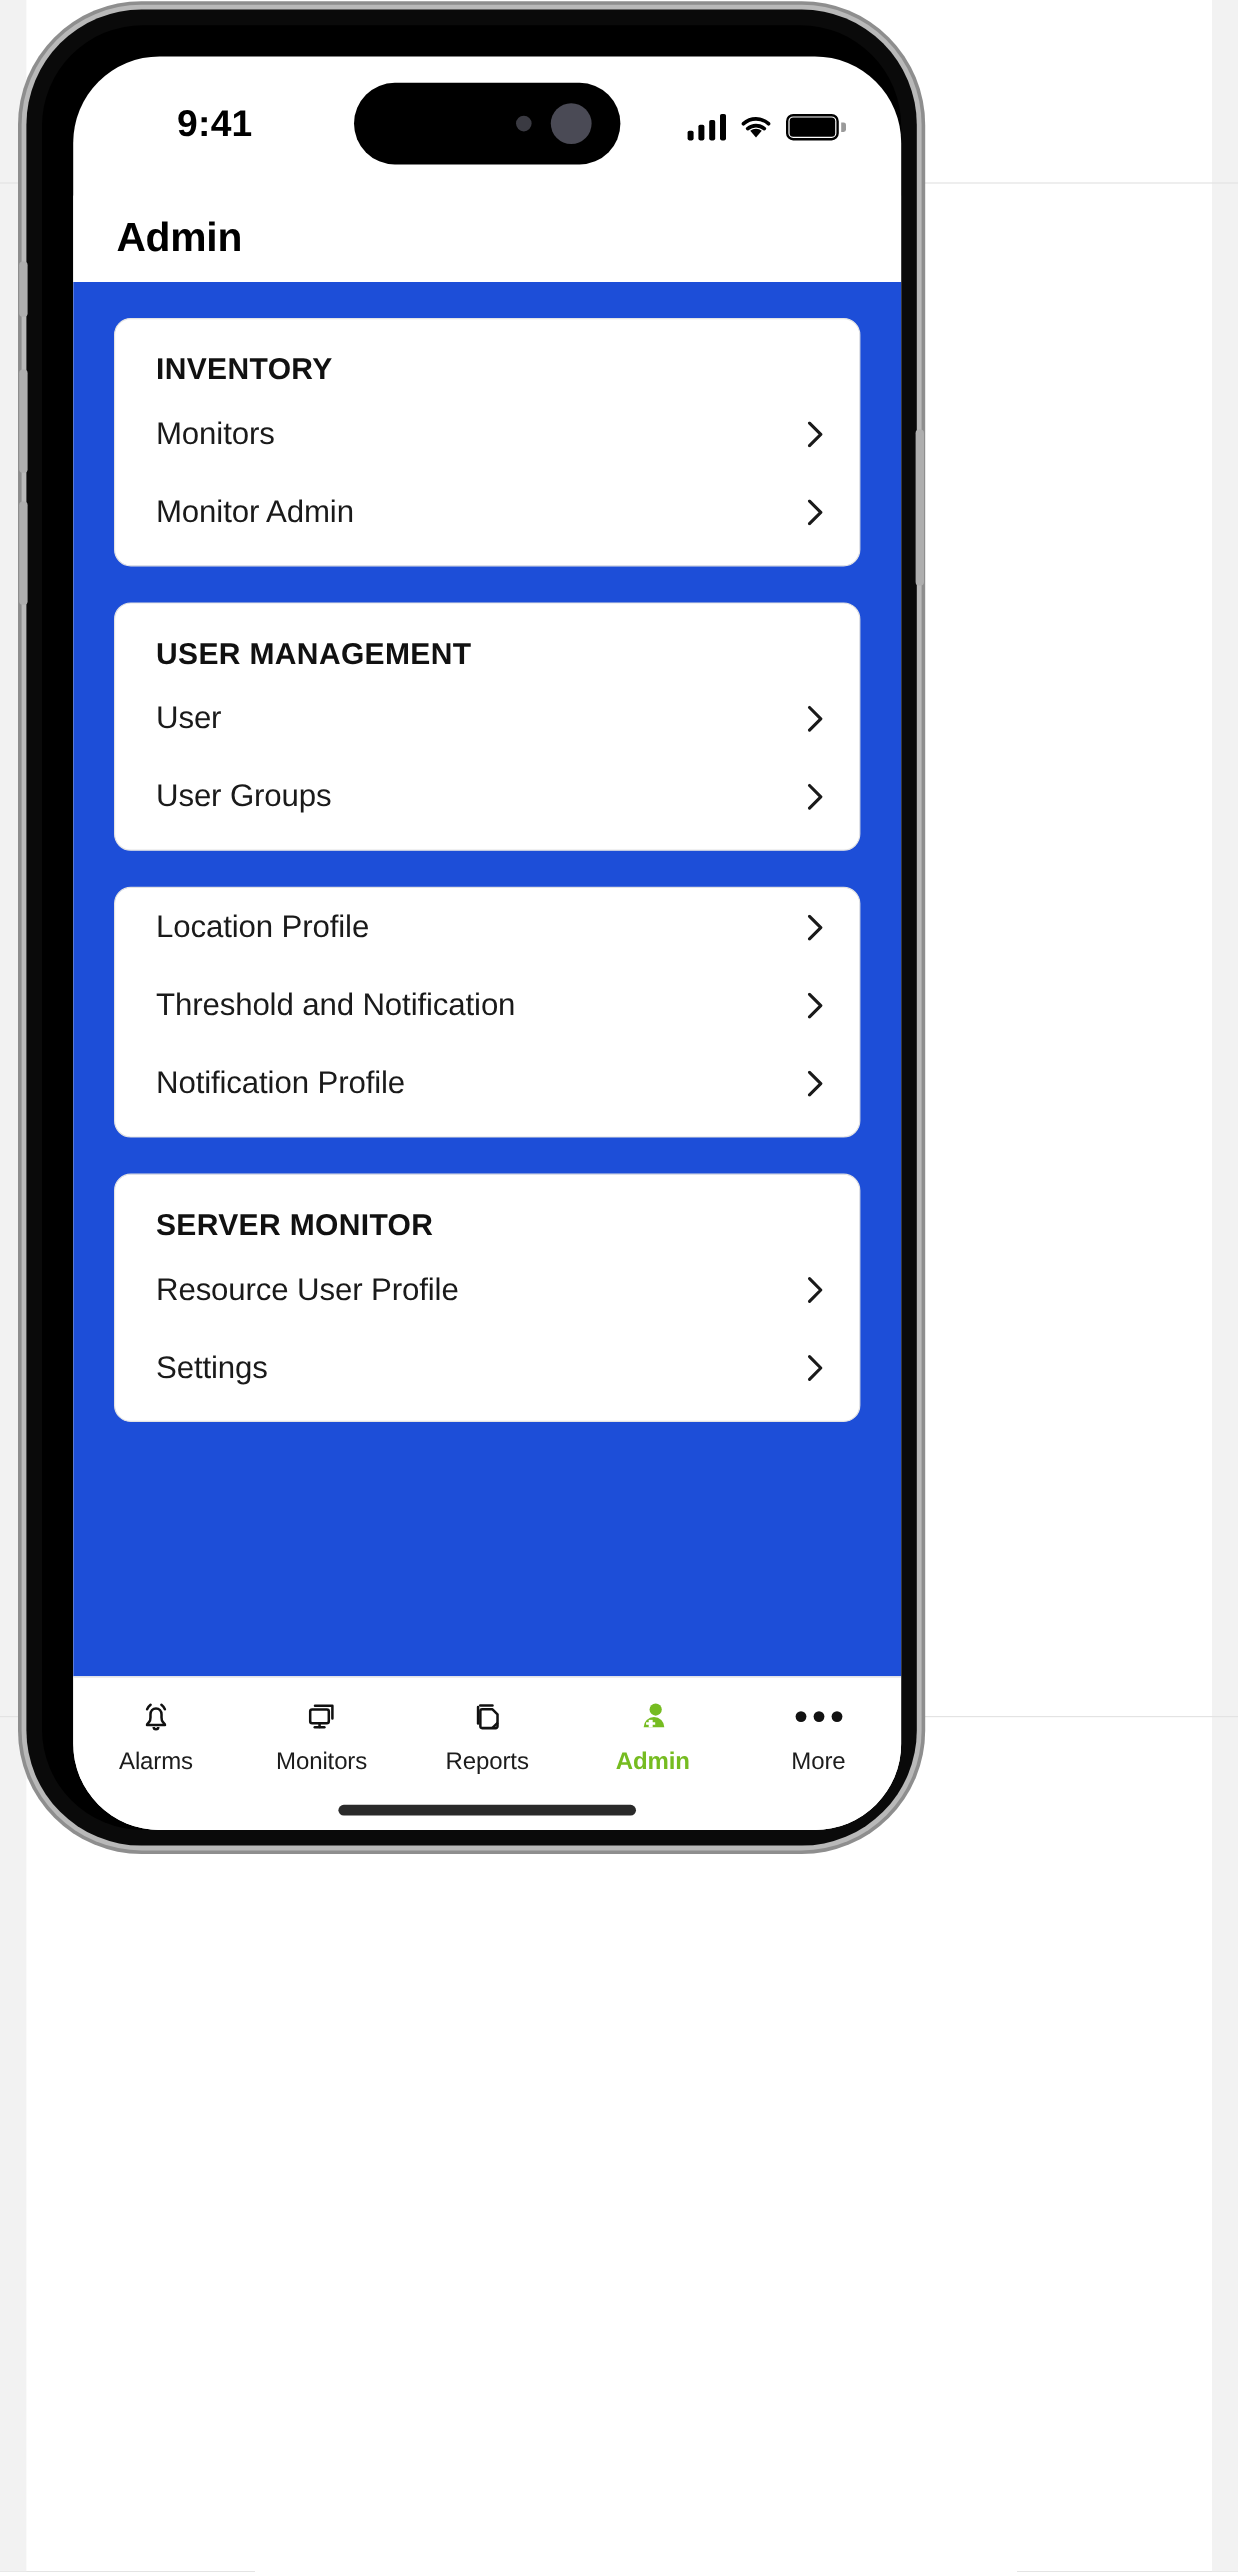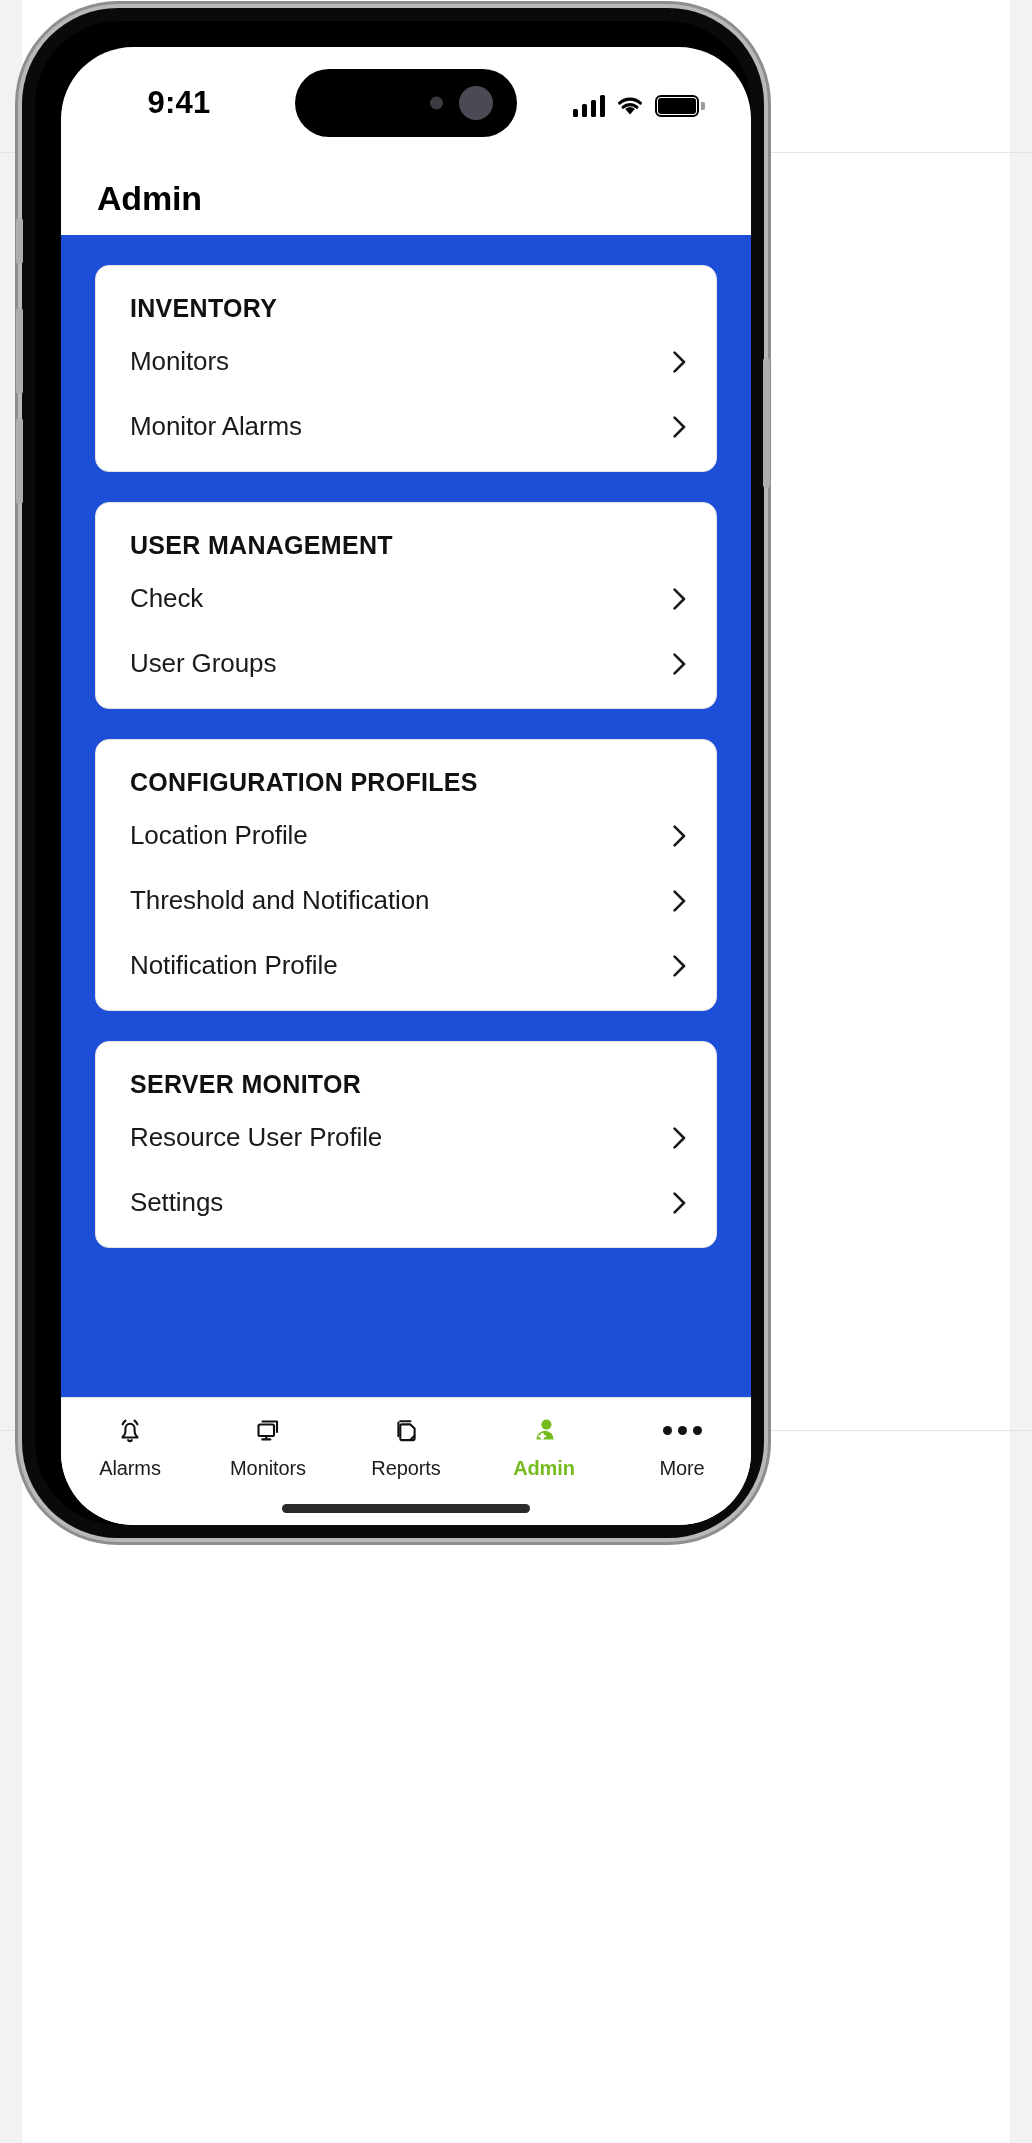--- a/index.html
+++ b/index.html
@@ -321,49 +321,48 @@
               <div class="card-title">INVENTORY</div>
               <div class="card-row">
                 <span class="card-row-label">Monitors</span>
                 <span class="chev">
                   <svg viewBox="0 0 13 22" width="13" height="22" aria-hidden="true">
                     <path d="M1.6 1.6 L11 11 L1.6 20.4" fill="none" stroke="#1a1a1a" stroke-width="2.6" stroke-linecap="round" stroke-linejoin="round"></path>
                   </svg>
                 </span>
               </div>
               <div class="card-row">
-                <span class="card-row-label">Monitor Alarms</span>
+                <span class="card-row-label">Monitor Admin</span>
                 <span class="chev">
                   <svg viewBox="0 0 13 22" width="13" height="22" aria-hidden="true">
                     <path d="M1.6 1.6 L11 11 L1.6 20.4" fill="none" stroke="#1a1a1a" stroke-width="2.6" stroke-linecap="round" stroke-linejoin="round"></path>
                   </svg>
                 </span>
               </div>
             </div>
             <div class="card">
               <div class="card-title">USER MANAGEMENT</div>
               <div class="card-row">
-                <span class="card-row-label">Check</span>
+                <span class="card-row-label">User</span>
                 <span class="chev">
                   <svg viewBox="0 0 13 22" width="13" height="22" aria-hidden="true">
                     <path d="M1.6 1.6 L11 11 L1.6 20.4" fill="none" stroke="#1a1a1a" stroke-width="2.6" stroke-linecap="round" stroke-linejoin="round"></path>
                   </svg>
                 </span>
               </div>
               <div class="card-row">
                 <span class="card-row-label">User Groups</span>
                 <span class="chev">
                   <svg viewBox="0 0 13 22" width="13" height="22" aria-hidden="true">
                     <path d="M1.6 1.6 L11 11 L1.6 20.4" fill="none" stroke="#1a1a1a" stroke-width="2.6" stroke-linecap="round" stroke-linejoin="round"></path>
                   </svg>
                 </span>
               </div>
             </div>
             <div class="card">
-              <div class="card-title">CONFIGURATION PROFILES</div>
               <div class="card-row">
                 <span class="card-row-label">Location Profile</span>
                 <span class="chev">
                   <svg viewBox="0 0 13 22" width="13" height="22" aria-hidden="true">
                     <path d="M1.6 1.6 L11 11 L1.6 20.4" fill="none" stroke="#1a1a1a" stroke-width="2.6" stroke-linecap="round" stroke-linejoin="round"></path>
                   </svg>
                 </span>
               </div>
               <div class="card-row">
                 <span class="card-row-label">Threshold and Notification</span>

